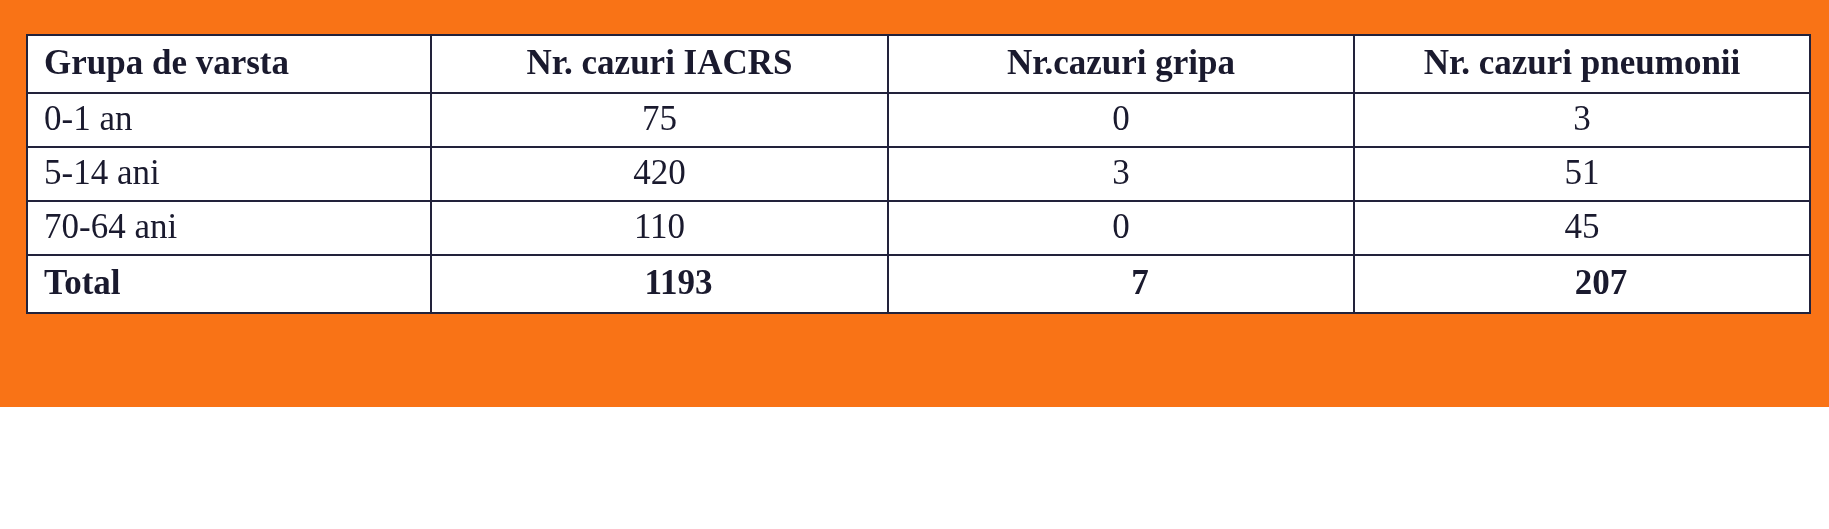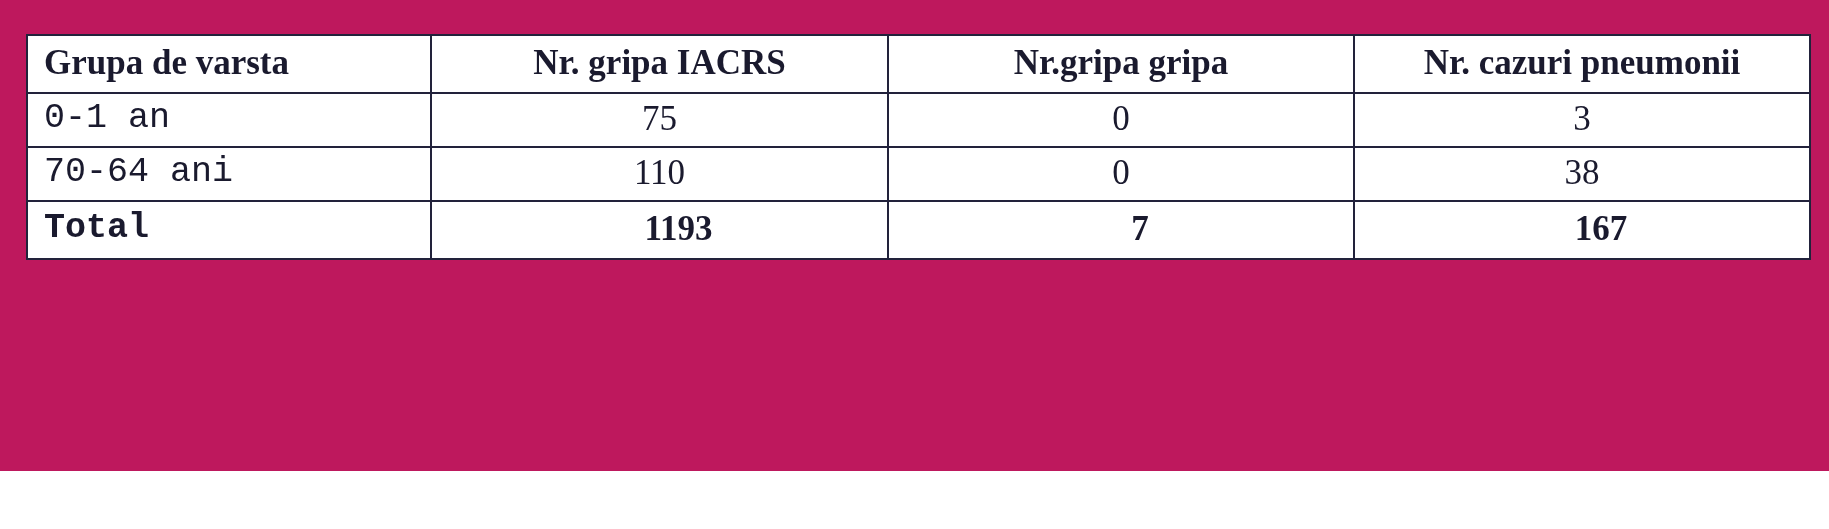--- a/index.html
+++ b/index.html
@@ -10,22 +10,22 @@
   body {
     width: 1829px;
     height: 529px;
     font-family: "Liberation Serif", serif;
     color: #1a1a2e;
     overflow: hidden;
   }
   .page {
     position: relative;
     width: 1829px;
-    height: 471px;
-    background: #be185d;
+    height: 407px;
+    background: #f97316;
   }
   .table-wrap {
     position: absolute;
     left: 26px;
     top: 34px;
     width: 1783px;
   }
   table.data-table {
     border-collapse: collapse;
     width: 1783px;
@@ -58,21 +58,20 @@
   thead th.h2 .cell-inner,
   thead th.h3 .cell-inner { text-align: center; }
 
   tbody td {
     font-size: 35px;
     height: 52px;
   }
   tbody td.label .cell-inner {
     text-align: left;
     padding-left: 16px;
-    font-family: Liberation Mono, monospace;
   }
   tbody td.num .cell-inner {
     text-align: center;
   }
   tbody tr.total td {
     font-weight: bold;
     height: 56px;
   }
   tbody tr.total td.label .cell-inner { text-align: left; padding-left: 16px; }
   tbody tr.total td.num .cell-inner { text-align: center; padding-left: 48px; }
@@ -88,24 +87,24 @@
           <col class="c1">
           <col class="c2">
           <col class="c3">
       </colgroup>
       <thead>
         <tr>
           <th class="h0">
             <div class="cell-inner">Grupa de varsta</div>
           </th>
           <th class="h1">
-            <div class="cell-inner">Nr. gripa IACRS</div>
+            <div class="cell-inner">Nr. cazuri IACRS</div>
           </th>
           <th class="h2">
-            <div class="cell-inner">Nr.gripa gripa</div>
+            <div class="cell-inner">Nr.cazuri gripa</div>
           </th>
           <th class="h3">
             <div class="cell-inner">Nr. cazuri pneumonii</div>
           </th>
         </tr>
       </thead>
       <tbody>
         <tr>
           <td class="label">
               <div class="cell-inner">0-1 an</div>
@@ -115,42 +114,56 @@
             </td>
           <td class="num">
               <div class="cell-inner">0</div>
             </td>
           <td class="num">
               <div class="cell-inner">3</div>
             </td>
         </tr>
         <tr>
           <td class="label">
+              <div class="cell-inner">5-14 ani</div>
+            </td>
+          <td class="num">
+              <div class="cell-inner">420</div>
+            </td>
+          <td class="num">
+              <div class="cell-inner">3</div>
+            </td>
+          <td class="num">
+              <div class="cell-inner">51</div>
+            </td>
+        </tr>
+        <tr>
+          <td class="label">
               <div class="cell-inner">70-64 ani</div>
             </td>
           <td class="num">
               <div class="cell-inner">110</div>
             </td>
           <td class="num">
               <div class="cell-inner">0</div>
             </td>
           <td class="num">
-              <div class="cell-inner">38</div>
+              <div class="cell-inner">45</div>
             </td>
         </tr>
         <tr class="total">
           <td class="label">
               <div class="cell-inner">Total</div>
             </td>
           <td class="num">
               <div class="cell-inner">1193</div>
             </td>
           <td class="num">
               <div class="cell-inner">7</div>
             </td>
           <td class="num">
-              <div class="cell-inner">167</div>
+              <div class="cell-inner">207</div>
             </td>
         </tr>
       </tbody>
     </table>
   </div>
 </div>
 
 </body></html>

